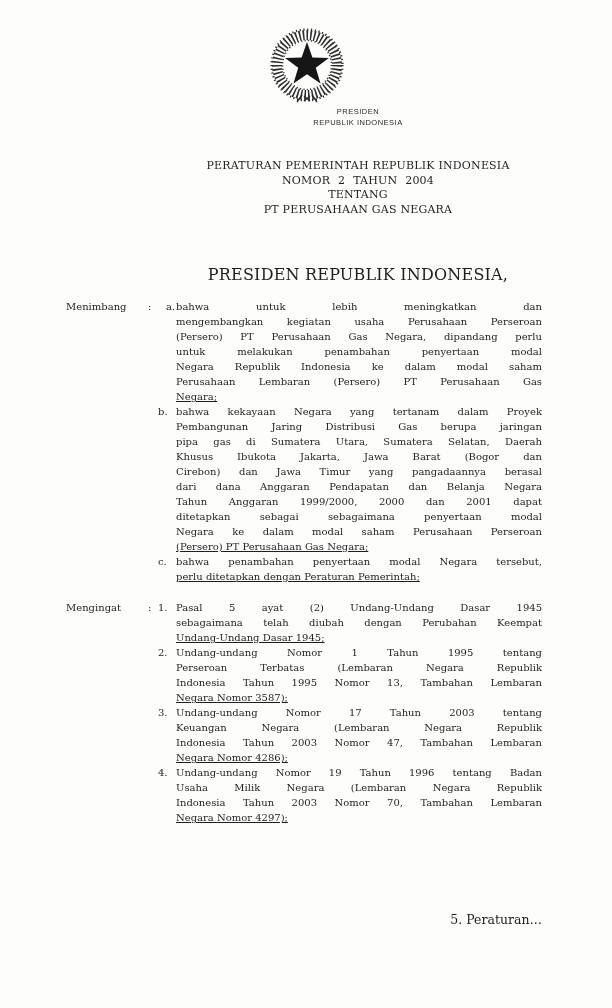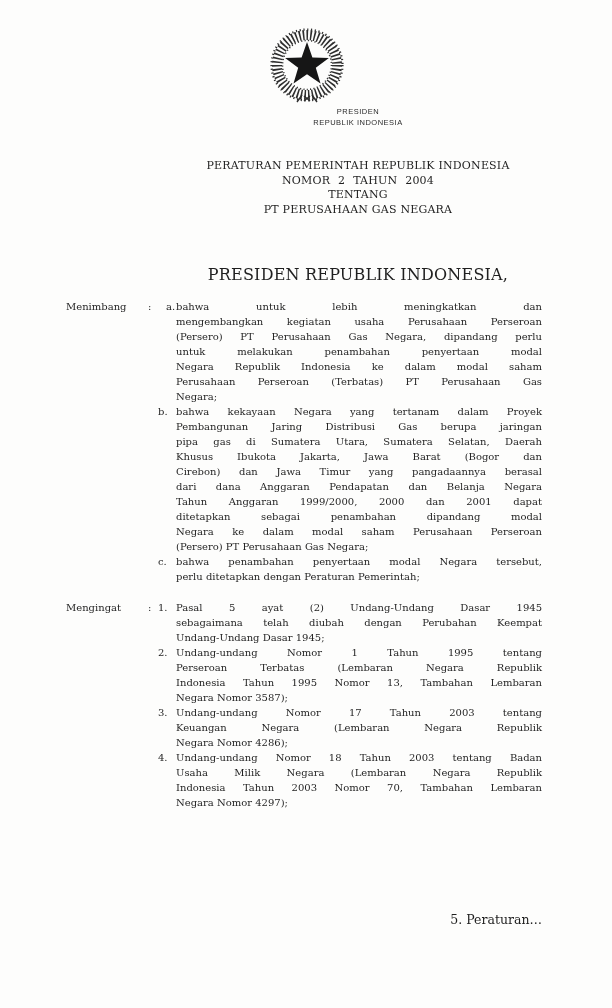--- a/index.html
+++ b/index.html
@@ -44,21 +44,21 @@
   .sec-menimbang { top: 299px; }
   .sec-mengingat { top: 600px; }
   .sec-label { width: 82px; flex: none; }
   .sec-colon { width: 10px; flex: none; }
   .sec-items { flex: 1; min-width: 0; }
   .clause { display: flex; }
   .clause-marker { width: 18px; flex: none; box-sizing: border-box; }
   .clause-marker.indent { padding-left: 8px; }
   .clause-text { flex: 1; min-width: 0; }
   .tline { text-align: justify; text-align-last: justify; }
-  .tline.last { text-align-last: left; }
+  .tline.last { text-align-last: left; text-decoration: underline; }
 
   
   .catchword {
     top: 892px;
     right: 70px;
     font-size: 12.5px;
     margin-top: 20px;
   }
 </style>
 </head>
@@ -99,35 +99,35 @@
     <div class="sec-colon">:</div>
     <div class="sec-items">
       <div class="clause">
         <div class="clause-marker indent">a.</div>
         <div class="clause-text">
             <div class="tline">bahwa untuk lebih meningkatkan dan</div>
             <div class="tline">mengembangkan kegiatan usaha Perusahaan Perseroan</div>
             <div class="tline">(Persero) PT Perusahaan Gas Negara, dipandang perlu</div>
             <div class="tline">untuk melakukan penambahan penyertaan modal</div>
             <div class="tline">Negara Republik Indonesia ke dalam modal saham</div>
-            <div class="tline">Perusahaan Perseroan (Terbatas) PT Perusahaan Gas</div>
+            <div class="tline">Perusahaan Lembaran (Persero) PT Perusahaan Gas</div>
             <div class="tline last">Negara;</div>
           </div>
       </div>
       <div class="clause">
         <div class="clause-marker">b.</div>
         <div class="clause-text">
             <div class="tline">bahwa kekayaan Negara yang tertanam dalam Proyek</div>
             <div class="tline">Pembangunan Jaring Distribusi Gas berupa jaringan</div>
             <div class="tline">pipa gas di Sumatera Utara, Sumatera Selatan, Daerah</div>
             <div class="tline">Khusus Ibukota Jakarta, Jawa Barat (Bogor dan</div>
             <div class="tline">Cirebon) dan Jawa Timur yang pangadaannya berasal</div>
             <div class="tline">dari dana Anggaran Pendapatan dan Belanja Negara</div>
             <div class="tline">Tahun Anggaran 1999/2000, 2000 dan 2001 dapat</div>
-            <div class="tline">ditetapkan sebagai penambahan dipandang modal</div>
+            <div class="tline">ditetapkan sebagai sebagaimana penyertaan modal</div>
             <div class="tline">Negara ke dalam modal saham Perusahaan Perseroan</div>
             <div class="tline last">(Persero) PT Perusahaan Gas Negara;</div>
           </div>
       </div>
       <div class="clause">
         <div class="clause-marker">c.</div>
         <div class="clause-text">
             <div class="tline">bahwa penambahan penyertaan modal Negara tersebut,</div>
             <div class="tline last">perlu ditetapkan dengan Peraturan Pemerintah;</div>
           </div>
@@ -154,27 +154,28 @@
             <div class="tline">Perseroan Terbatas (Lembaran Negara Republik</div>
             <div class="tline">Indonesia Tahun 1995 Nomor 13, Tambahan Lembaran</div>
             <div class="tline last">Negara Nomor 3587);</div>
           </div>
       </div>
       <div class="clause">
         <div class="clause-marker">3.</div>
         <div class="clause-text">
             <div class="tline">Undang-undang Nomor 17 Tahun 2003 tentang</div>
             <div class="tline">Keuangan Negara (Lembaran Negara Republik</div>
+            <div class="tline">Indonesia Tahun 2003 Nomor 47, Tambahan Lembaran</div>
             <div class="tline last">Negara Nomor 4286);</div>
           </div>
       </div>
       <div class="clause">
         <div class="clause-marker">4.</div>
         <div class="clause-text">
-            <div class="tline">Undang-undang Nomor 18 Tahun 2003 tentang Badan</div>
+            <div class="tline">Undang-undang Nomor 19 Tahun 1996 tentang Badan</div>
             <div class="tline">Usaha Milik Negara (Lembaran Negara Republik</div>
             <div class="tline">Indonesia Tahun 2003 Nomor 70, Tambahan Lembaran</div>
             <div class="tline last">Negara Nomor 4297);</div>
           </div>
       </div>
     </div>
   </div>
 
   <div class="abs catchword">5. Peraturan…</div>
 

